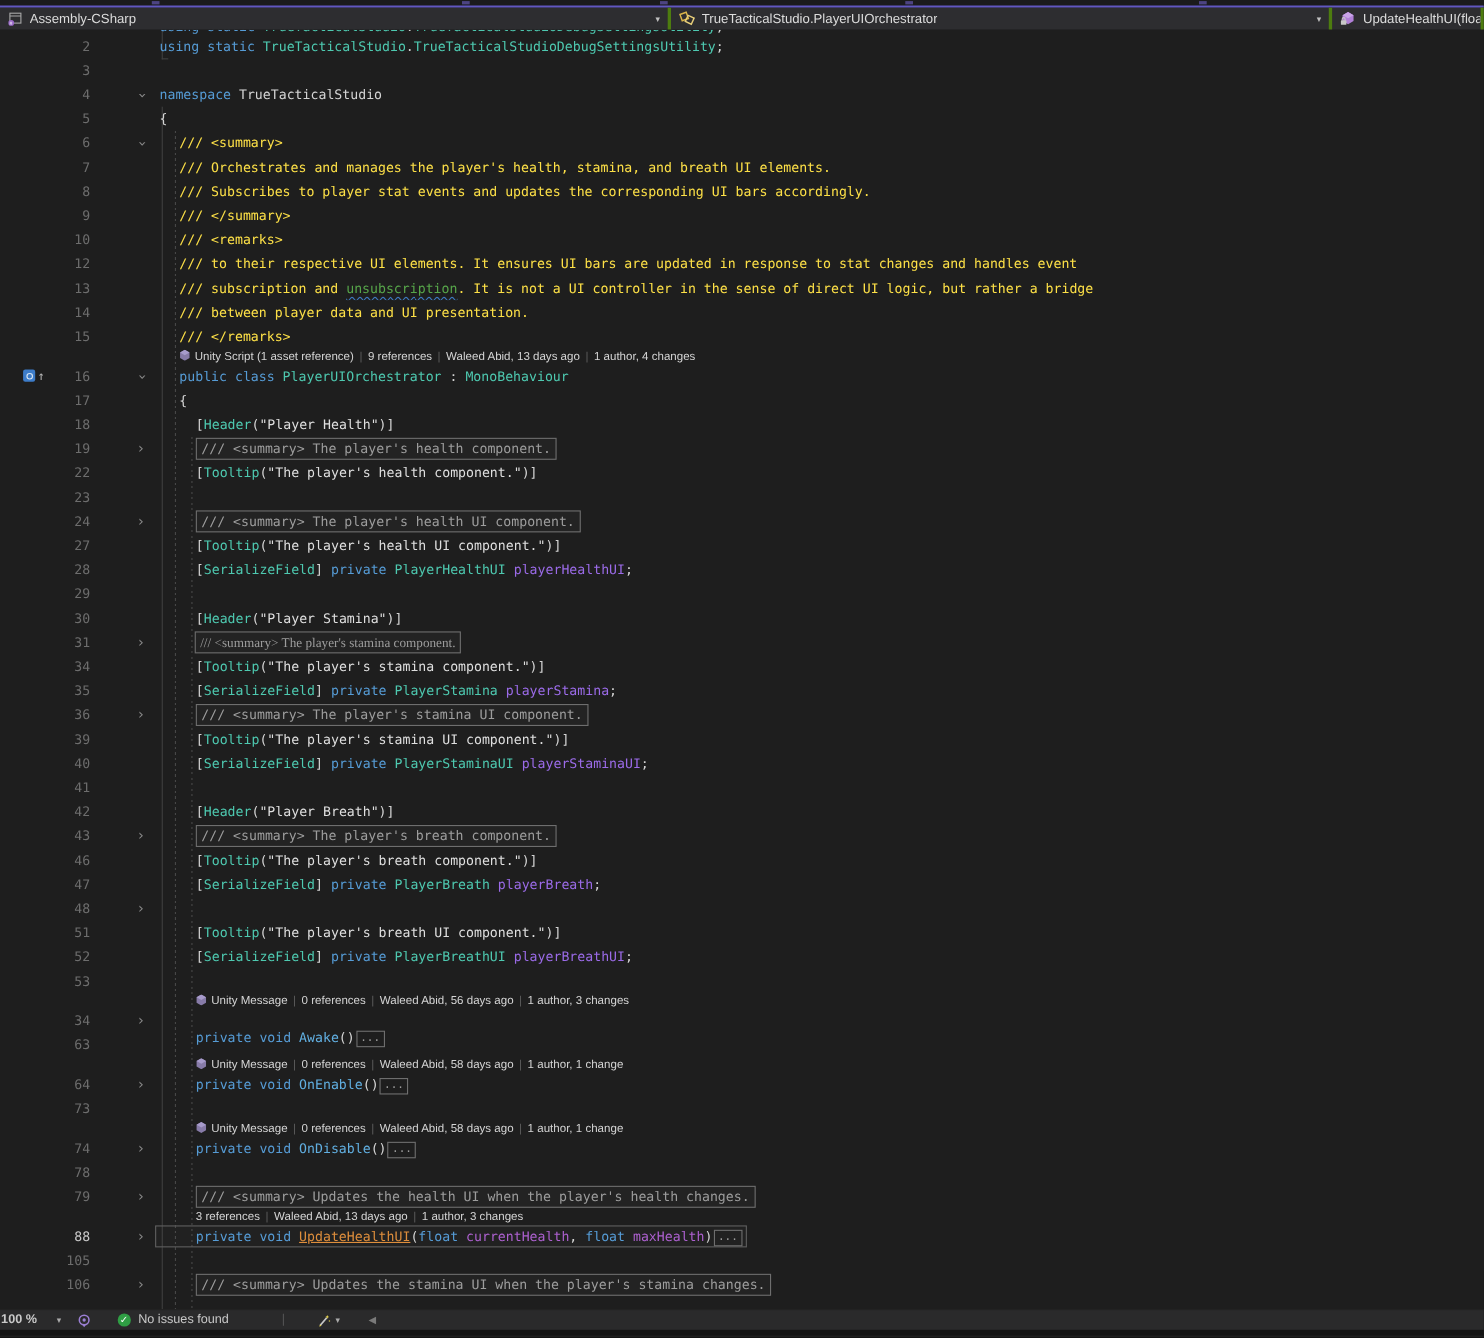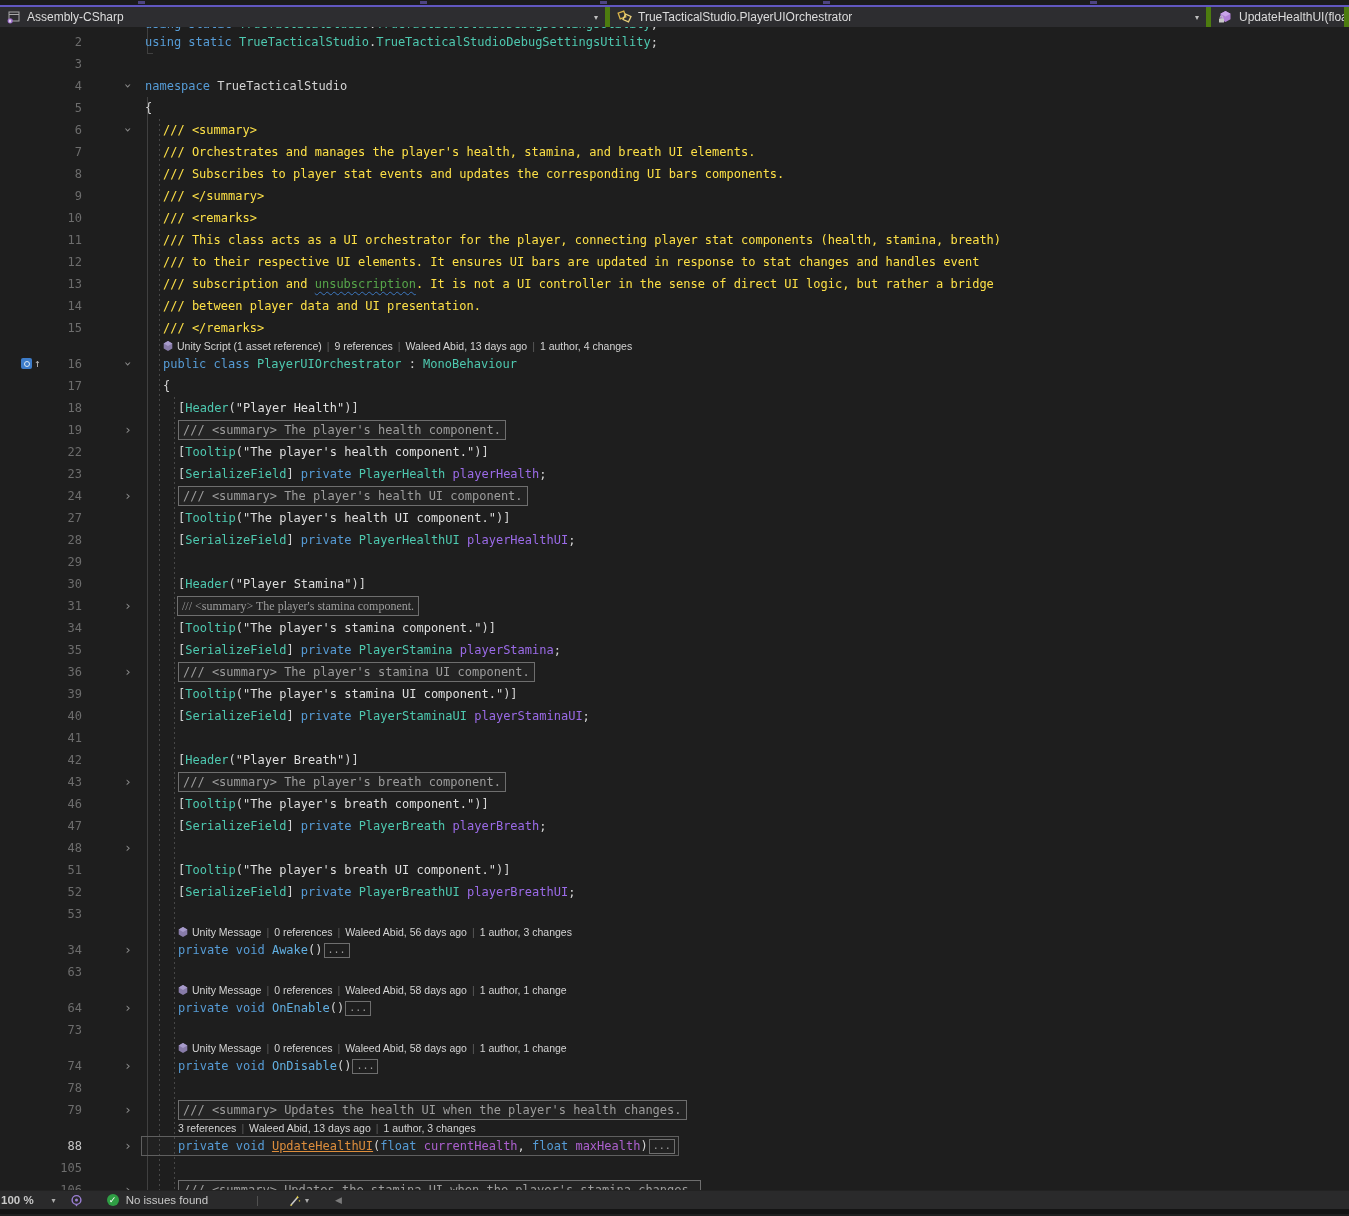--- a/index.html
+++ b/index.html
@@ -6,21 +6,21 @@
   .screen{position:relative;width:1349px;height:1216px;background:#1E1E1E;overflow:hidden;
           font-family:"Liberation Sans",sans-serif;}
 
   
   .tabstrip{position:absolute;top:0;left:0;right:0;height:5px;background:#1b1b1c;}
   .tabstrip .tick{position:absolute;top:1px;width:7px;height:3px;background:#5a4f9e;opacity:.8;}
   .accentline{position:absolute;top:5px;left:0;right:0;height:2px;background:#6157C0;}
 
   
   .navbar{position:absolute;top:7px;left:0;right:0;height:20px;background:#2D2D30;display:flex;}
-  .nav-sec{display:flex;align-items:center;position:relative;border-right:5px solid #4d7c0f;box-sizing:border-box;}
+  .nav-sec{display:flex;align-items:center;position:relative;border-right:3px solid #4d7c0f;box-sizing:border-box;}
   .nav-sec .lbl{color:#DCDCDC;font-size:12px;margin-left:6px;white-space:nowrap;overflow:hidden;}
   .nav-sec .caret{position:absolute;right:7px;color:#C0C0C0;font-size:8px;}
   .nav-ic{margin-left:7px;flex:none;display:inline-flex;}
   .sec1{width:610px;} .sec2{width:601px;} .sec3{flex:1;overflow:hidden;}
 
   
   .editor{position:absolute;top:27px;left:0;right:0;height:1163px;background:#1E1E1E;overflow:hidden;}
   .guide{position:absolute;width:1px;}
   .g-solid{background:#404040;}
   .g-dash{background:repeating-linear-gradient(to bottom,#474747 0 2px,transparent 2px 5px);}
@@ -166,39 +166,33 @@
         <div class="row">
           <div class="gl"></div>
           <div class="ln">7</div>
           <div class="fold"></div>
           <div class="content" style="margin-left: 18px;"><span class="tk-cm">/// Orchestrates and manages the player's health, stamina, and breath UI elements.</span></div>
         </div>
         <div class="row">
           <div class="gl"></div>
           <div class="ln">8</div>
           <div class="fold"></div>
-          <div class="content" style="margin-left: 18px;"><span class="tk-cm">/// Subscribes to player stat events and updates the corresponding UI bars components.</span></div>
+          <div class="content" style="margin-left: 18px;"><span class="tk-cm">/// Subscribes to player stat events and updates the corresponding UI bars accordingly.</span></div>
         </div>
         <div class="row">
           <div class="gl"></div>
           <div class="ln">9</div>
           <div class="fold"></div>
           <div class="content" style="margin-left: 18px;"><span class="tk-cm">/// &lt;/summary&gt;</span></div>
         </div>
         <div class="row">
           <div class="gl"></div>
           <div class="ln">10</div>
           <div class="fold"></div>
           <div class="content" style="margin-left: 18px;"><span class="tk-cm">/// &lt;remarks&gt;</span></div>
-        </div>
-        <div class="row">
-          <div class="gl"></div>
-          <div class="ln">11</div>
-          <div class="fold"></div>
-          <div class="content" style="margin-left: 18px;"><span class="tk-cm">/// This class acts as a UI orchestrator for the player, connecting player stat components (health, stamina, breath)</span></div>
         </div>
         <div class="row">
           <div class="gl"></div>
           <div class="ln">12</div>
           <div class="fold"></div>
           <div class="content" style="margin-left: 18px;"><span class="tk-cm">/// to their respective UI elements. It ensures UI bars are updated in response to stat changes and handles event</span></div>
         </div>
         <div class="row">
           <div class="gl"></div>
           <div class="ln">13</div>
@@ -256,21 +250,20 @@
         <div class="row">
           <div class="gl"></div>
           <div class="ln">22</div>
           <div class="fold"></div>
           <div class="content" style="margin-left: 33px;"><span class="tk-pl">[</span><span class="tk-ty">Tooltip</span><span class="tk-pl">(</span><span class="tk-st">"The player's health component."</span><span class="tk-pl">)]</span></div>
         </div>
         <div class="row">
           <div class="gl"></div>
           <div class="ln">23</div>
           <div class="fold"></div>
-          <div class="content" style="margin-left: 33px;"><span class="tk-pl">[</span><span class="tk-ty">SerializeField</span><span class="tk-pl">] </span><span class="tk-kw">private </span><span class="tk-ty">PlayerHealth </span><span class="tk-fd">playerHealth</span><span class="tk-pl">;</span></div>
         </div>
         <div class="row">
           <div class="gl"></div>
           <div class="ln">24</div>
           <div class="fold"><span class="chev">›</span></div>
           <div class="content" style="margin-left: 33px;"><div class="colbox">/// &lt;summary&gt; The player's health UI component.</div></div>
         </div>
         <div class="row">
           <div class="gl"></div>
           <div class="ln">27</div>
@@ -390,21 +383,21 @@
           <div class="fold"></div>
           <div class="content" style="margin-left: 33px;"><span class="uicon"><svg width="10" height="10" viewBox="0 0 10 10">
                 <path d="M5 0 9.3 2.5 9.3 7.5 5 10 0.7 7.5 0.7 2.5Z" fill="#877BA8"></path>
                 <path d="M5 0 9.3 2.5 5 5 0.7 2.5Z" fill="#A79BCB"></path>
               </svg></span><span>Unity Message</span><span class="lsep">|</span><span>0 references</span><span class="lsep">|</span><span>Waleed Abid, 56 days ago</span><span class="lsep">|</span><span>1 author, 3 changes</span></div>
         </div>
         <div class="row">
           <div class="gl"></div>
           <div class="ln">34</div>
           <div class="fold"><span class="chev">›</span></div>
-          <div class="content" style="margin-left: 33px;"><span class="tk-kw">private void </span><span class="tk-mb">Awake</span><span class="tk-pl">()</span><div class="ell">...</div></div>
+          <div class="content" style="margin-left: 33px; margin-top: 15px;"><span class="tk-kw">private void </span><span class="tk-mb">Awake</span><span class="tk-pl">()</span><div class="ell">...</div></div>
         </div>
         <div class="row">
           <div class="gl"></div>
           <div class="ln">63</div>
           <div class="fold"></div>
           <div class="content" style="margin-left: 33px;"></div>
         </div>
         <div class="row lens">
           <div class="gl"></div>
           <div class="ln"></div>

